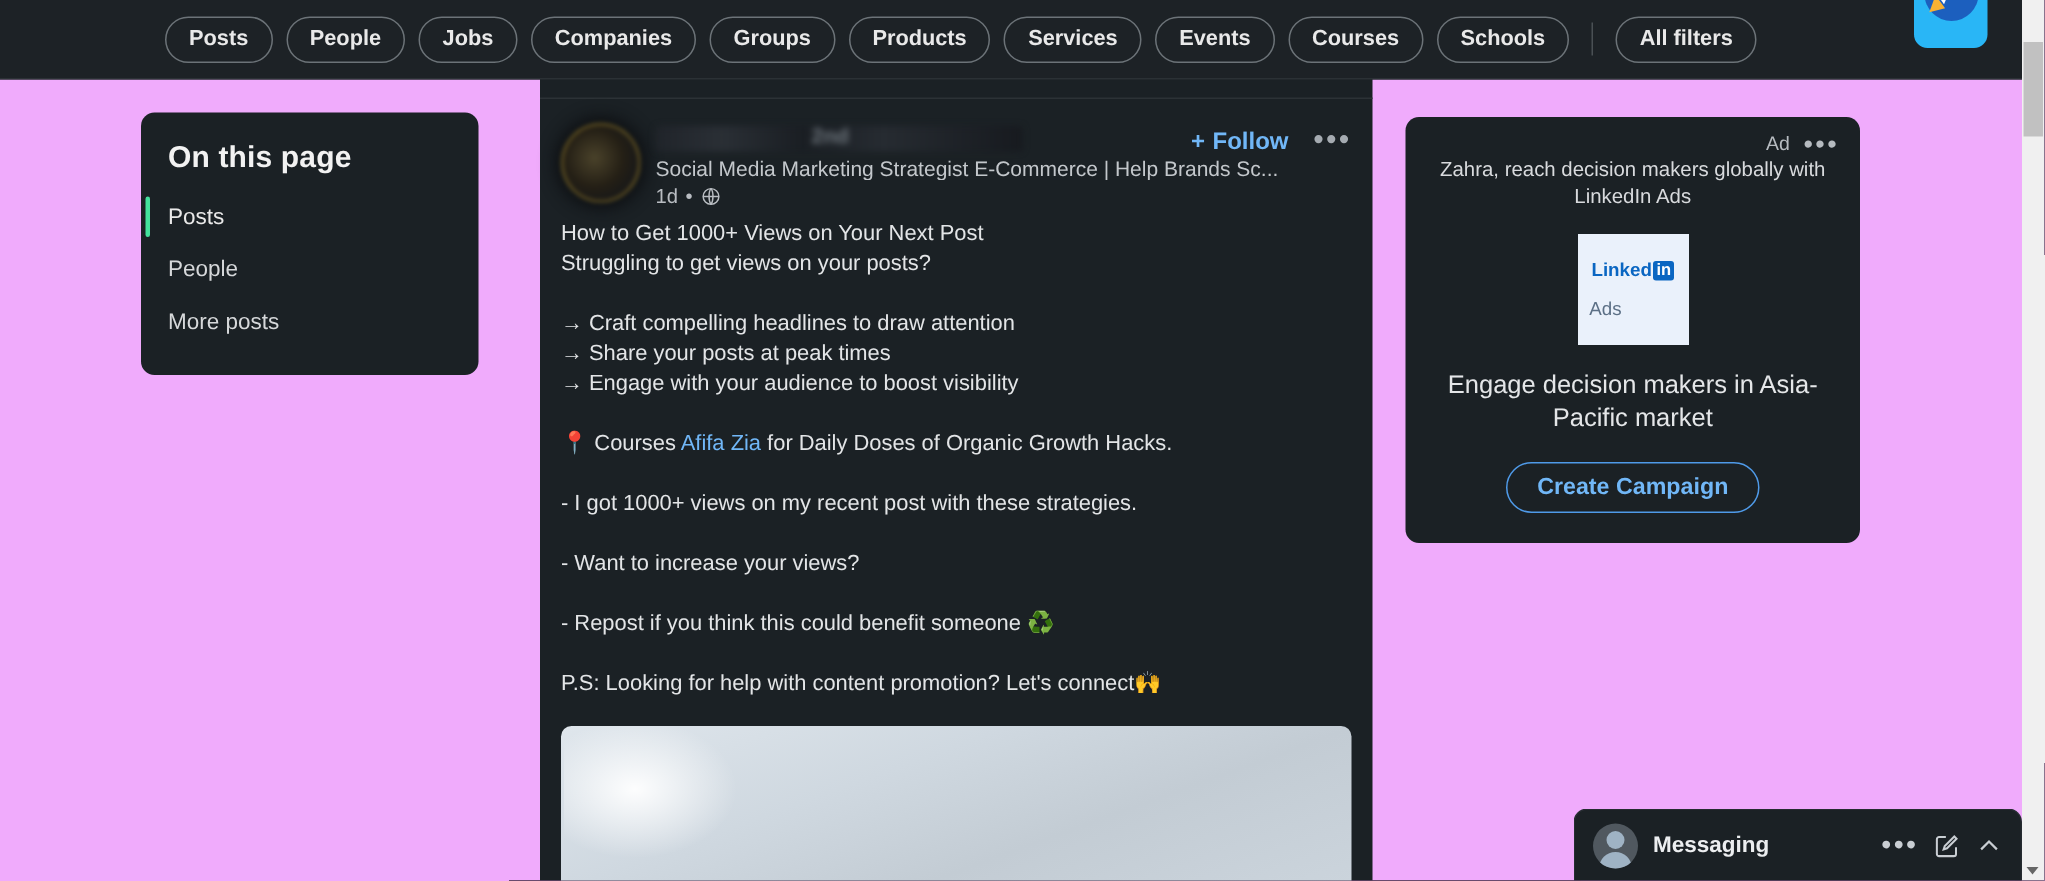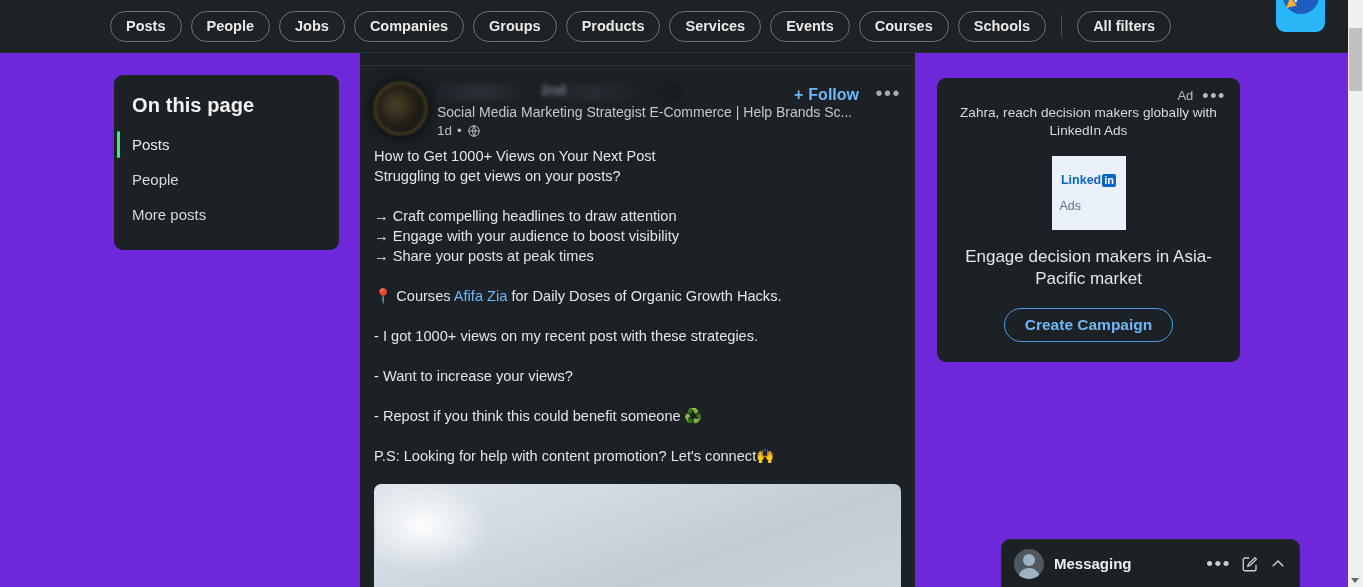--- a/index.html
+++ b/index.html
@@ -2,21 +2,21 @@
 <html><head>
 <meta charset="utf-8">
 <style>
   * { box-sizing: border-box; margin: 0; padding: 0; }
   html, body {
     width: 1363px; height: 587px;
     background: #000000;
     font-family: "Liberation Sans", sans-serif;
     overflow: hidden;
   }
-  #root { position: relative; width: 1363px; height: 587px; background: #6d28d9; }
+  #root { position: relative; width: 1363px; height: 587px; background: #f0abfc; }
 
   
   .filterbar {
     position: absolute; left: 0; top: 0; width: 1348px; height: 53px;
     background: #1d2226;
     display: flex; align-items: center; gap: 9px;
     padding-left: 110px;
     border-bottom: 1px solid #2b3135;
     z-index: 40;
   }
@@ -46,21 +46,21 @@
     border-bottom: 7px solid transparent; transform: rotate(-35deg);
   }
   .app-icon .dart2 {
     position: absolute; left: 12px; top: 12px; width: 0; height: 0;
     border-left: 9px solid #f9b233; border-top: 6px solid transparent;
     border-bottom: 6px solid transparent; transform: rotate(20deg);
   }
 
   
   .onthispage {
-    position: absolute; left: 114px; top: 75px; width: 225px;
+    position: absolute; left: 94px; top: 75px; width: 225px;
     background: #1b2125; border-radius: 9px; padding: 19px 0 18px 0;
   }
   .otp-title { color: #f2f2f2; font-size: 20px; font-weight: 700; padding: 0 18px 10px 18px; letter-spacing: .1px; }
   .otp-item {
     position: relative; color: #d6d8da; font-size: 15px;
     padding: 9px 18px 9px 18px; cursor: pointer;
   }
   .otp-item.active { color: #e9e9e9; }
   .otp-item.active::before {
     content: ""; position: absolute; left: 3px; top: 4px; bottom: 4px;
@@ -144,21 +144,21 @@
   .ad-title { color: #e4e6e8; font-size: 17px; line-height: 22px; text-align: center; margin-top: 16px; }
   .ad-cta {
     display: block; margin: 18px auto 0 auto; padding: 7px 20px;
     border: 1px solid #4f9ae8; border-radius: 17px; background: transparent;
     color: #71b7f7; font-size: 15.5px; font-weight: 600; cursor: pointer;
     font-family: Liberation Sans, sans-serif;
   }
 
   
   .messaging {
-    position: absolute; left: 1001px; top: 539px; width: 299px; height: 48px;
+    position: absolute; left: 1049px; top: 539px; width: 299px; height: 48px;
     background: #1b2125; border-radius: 9px 9px 0 0;
     display: flex; align-items: center; padding: 0 12px; gap: 10px;
     border: 1px solid #262c31; border-bottom: none;
   }
   .m-avatar { width: 30px; height: 30px; border-radius: 50%; background: #50585f; position: relative; overflow: hidden; flex: none; }
   .m-avatar::before { content:""; position:absolute; left:9px; top:5px; width:12px; height:12px; border-radius:50%; background:#9fb3c4; }
   .m-avatar::after { content:""; position:absolute; left:4px; top:19px; width:22px; height:15px; border-radius:11px 11px 0 0; background:#9fb3c4; }
   .m-title { color: #eceef0; font-size: 15px; font-weight: 700; flex: 1; }
   .m-icon { color: #c9ced3; cursor: pointer; display: flex; align-items: center; }
   .m-dots { font-size: 19px; line-height: 8px; letter-spacing: 1.6px; }
@@ -253,22 +253,22 @@
           <span>Follow</span>
         </div>
         <div class="dots-btn">•••</div>
       </div>
 
       <div class="post-body">
         <p>How to Get 1000+ Views on Your Next Post</p>
         <p>Struggling to get views on your posts?</p>
         <div class="gap"></div>
         <p>→ Craft compelling headlines to draw attention</p>
+        <p>→ Share your posts at peak times</p>
         <p>→ Engage with your audience to boost visibility</p>
-        <p>→ Share your posts at peak times</p>
         <div class="gap"></div>
         <p><span>📍 Courses </span><span class="mention">Afifa Zia</span><span> for Daily Doses of Organic Growth Hacks.</span></p>
         <div class="gap"></div>
         <p>- I got 1000+ views on my recent post with these strategies.</p>
         <div class="gap"></div>
         <p>- Want to increase your views?</p>
         <div class="gap"></div>
         <p>- Repost if you think this could benefit someone ♻️</p>
         <div class="gap"></div>
         <p>P.S: Looking for help with content promotion? Let's connect🙌</p>

